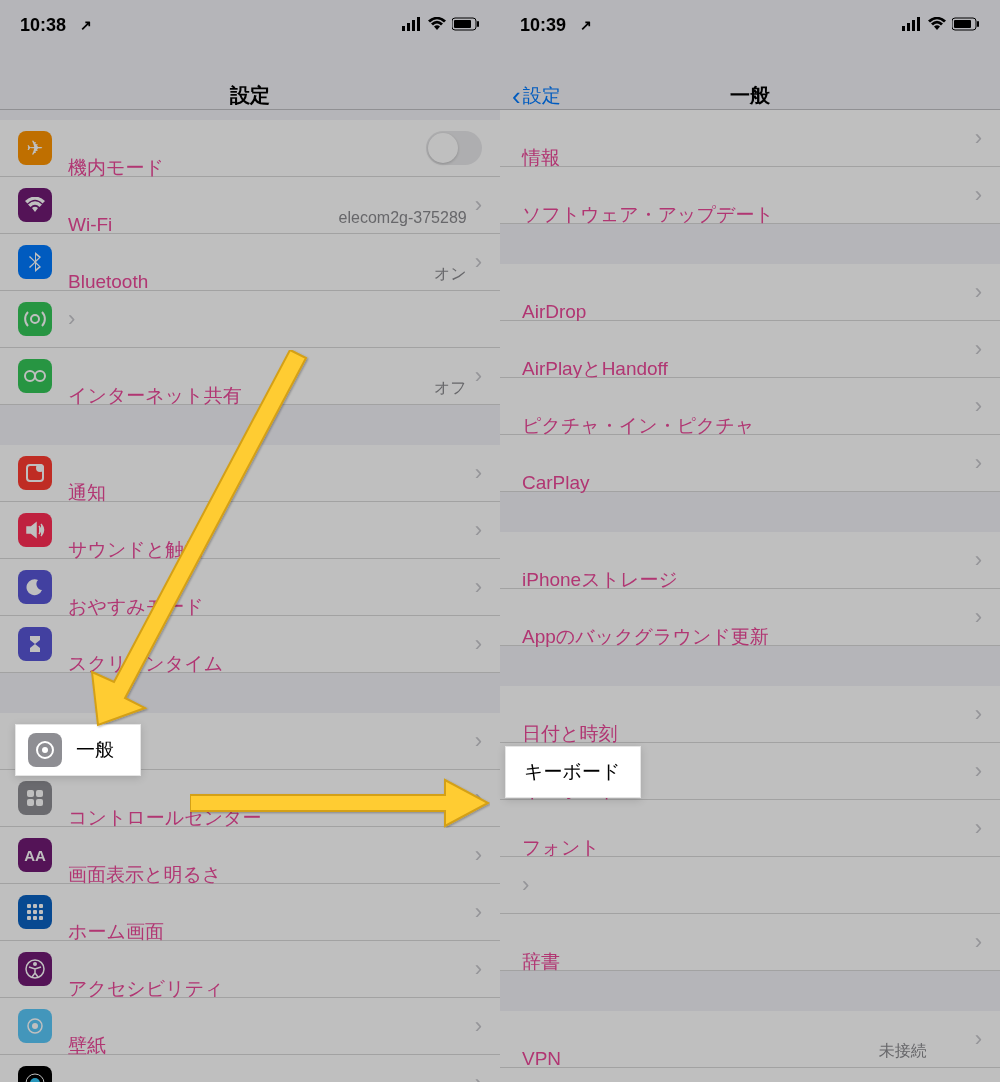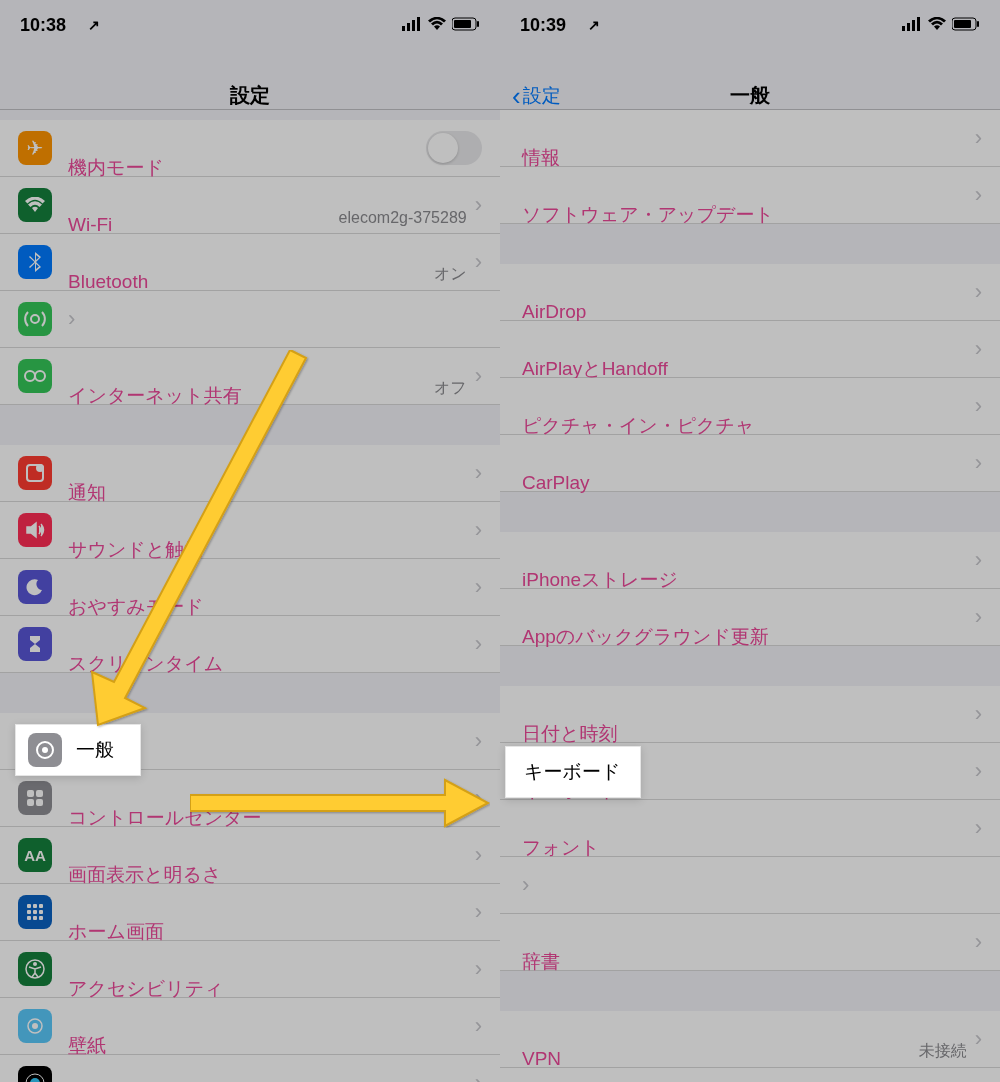--- a/index.html
+++ b/index.html
@@ -1,40 +1,40 @@
 <!DOCTYPE html>
 <html><head>
 <meta charset="utf-8">
 <style>
 * { margin: 0; padding: 0; box-sizing: border-box; font-family: -apple-system, "Hiragino Sans", sans-serif; }
 body { width: 1000px; height: 1082px; background: #888; display: flex; position: relative; }
 .screen { width: 500px; height: 1082px; background: #f2f2f7; display: flex; flex-direction: column; position: relative; }
 .overlay { position: absolute; inset: 0; background: rgba(0,0,0,0.25); pointer-events: none; }
 .status-bar { height: 50px; display: flex; align-items: center; justify-content: space-between; padding: 0 20px; font-size: 18px; font-weight: 600; color: #000; }
-.status-left { display: flex; align-items: center; gap: 22px; }
+.status-left { display: flex; align-items: center; gap: 14px; }
 .status-right { display: flex; align-items: center; gap: 6px; }
 .nav-bar { height: 60px; display: flex; align-items: flex-end; justify-content: center; position: relative; border-bottom: 0.5px solid rgba(0,0,0,0.2); }
 .nav-title { font-size: 20px; font-weight: 600; color: #000; }
 .nav-back { position: absolute; left: 12px; display: flex; align-items: center; color: #007aff; font-size: 19px; }
 .nav-back-chevron { font-size: 26px; margin-right: 2px; line-height: 1; }
 .content { flex: 1; overflow: hidden; }
 .group-gap { height: 40px; background: #f2f2f7; }
 .group-gap-small { height: 10px; background: #f2f2f7; }
 .row { height: 57px; background: #fff; display: flex; align-items: center; padding: 0 18px; border-bottom: 0.5px solid rgba(0,0,0,0.15); position: relative; }
 .row-icon { width: 34px; height: 34px; border-radius: 8px; margin-right: 16px; display: flex; align-items: center; justify-content: center; flex-shrink: 0; color: #fff; font-size: 20px; }
 .row-label { font-size: 19px; color: #ec4899; flex: 1; margin-top: 39px; }
 .row-value { font-size: 16px; color: #8a8a8e; margin-right: 8px; margin-top: 25px; }
 .row-chevron { color: #c7c7cc; font-size: 22px; }
 .toggle { width: 56px; height: 34px; background: #e9e9eb; border-radius: 17px; position: relative; }
 .toggle::after { content: ""; position: absolute; left: 2px; top: 2px; width: 30px; height: 30px; background: #fff; border-radius: 50%; box-shadow: 0 1px 3px rgba(0,0,0,0.2); }
-.row.no-icon { padding-left: 22px; }
+.row.no-icon { padding-left: 22px; gap: 40px; }
 .highlight-box { position: absolute; background: #fff; border: 1px solid rgba(0,0,0,0.1); box-shadow: 0 2px 8px rgba(0,0,0,0.15); z-index: 200; display: flex; align-items: center; padding: 0 12px; }
 .arrow-svg { position: absolute; z-index: 250; pointer-events: none; }
 .icon-orange { background: #ff9500; }
-.icon-blue { background: #15803d; }
+.icon-blue { background: #701a75; }
 .icon-bluetooth { background: #007aff; }
 .icon-green { background: #34c759; }
 .icon-red { background: #ff3b30; }
 .icon-purple { background: #5856d6; }
 .icon-gray { background: #8e8e93; }
 .icon-darkblue { background: #0a62c2; }
 .icon-sky { background: #5ac8fa; }
 .icon-black { background: #000; }
 .icon-pink { background: #ff2d55; }
 </style>

